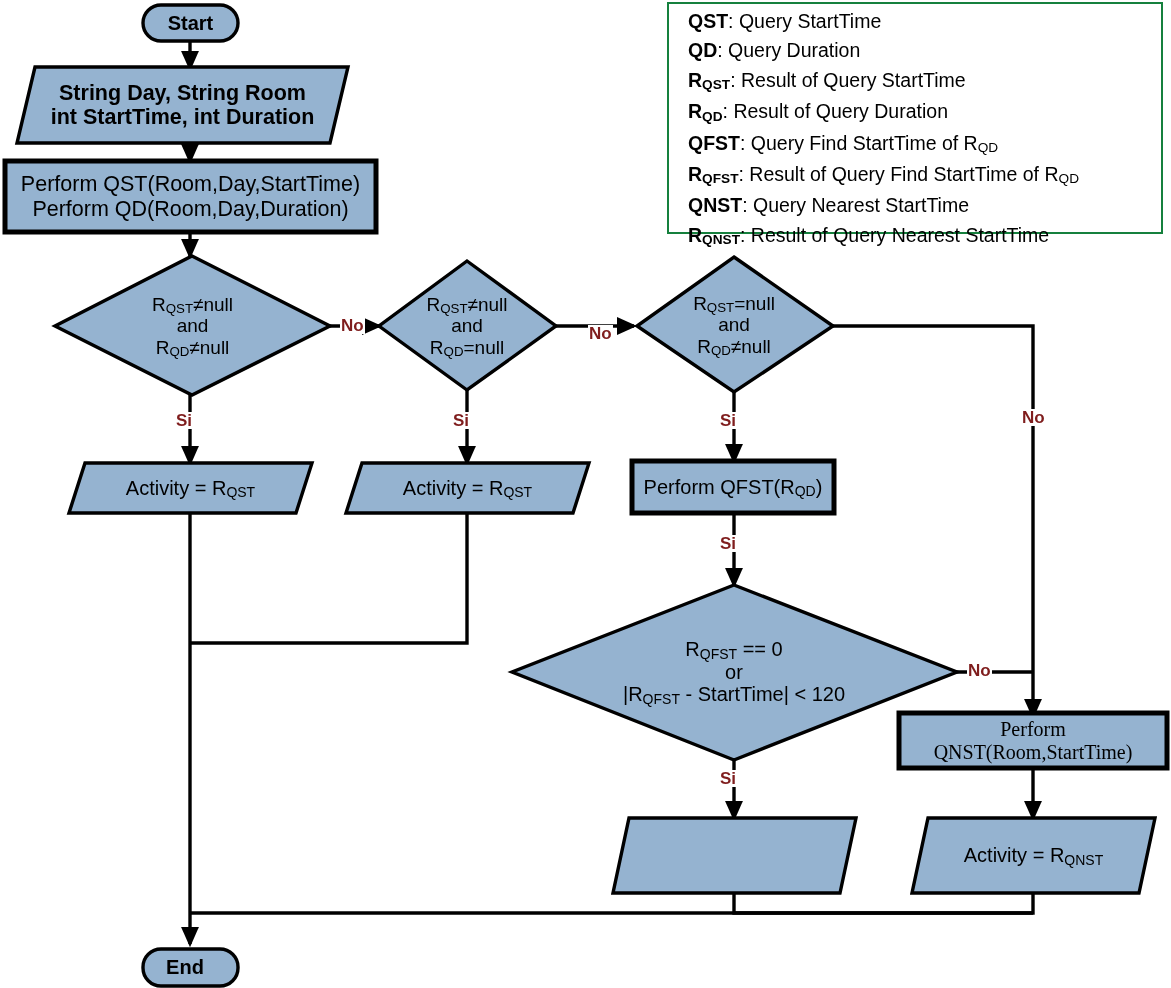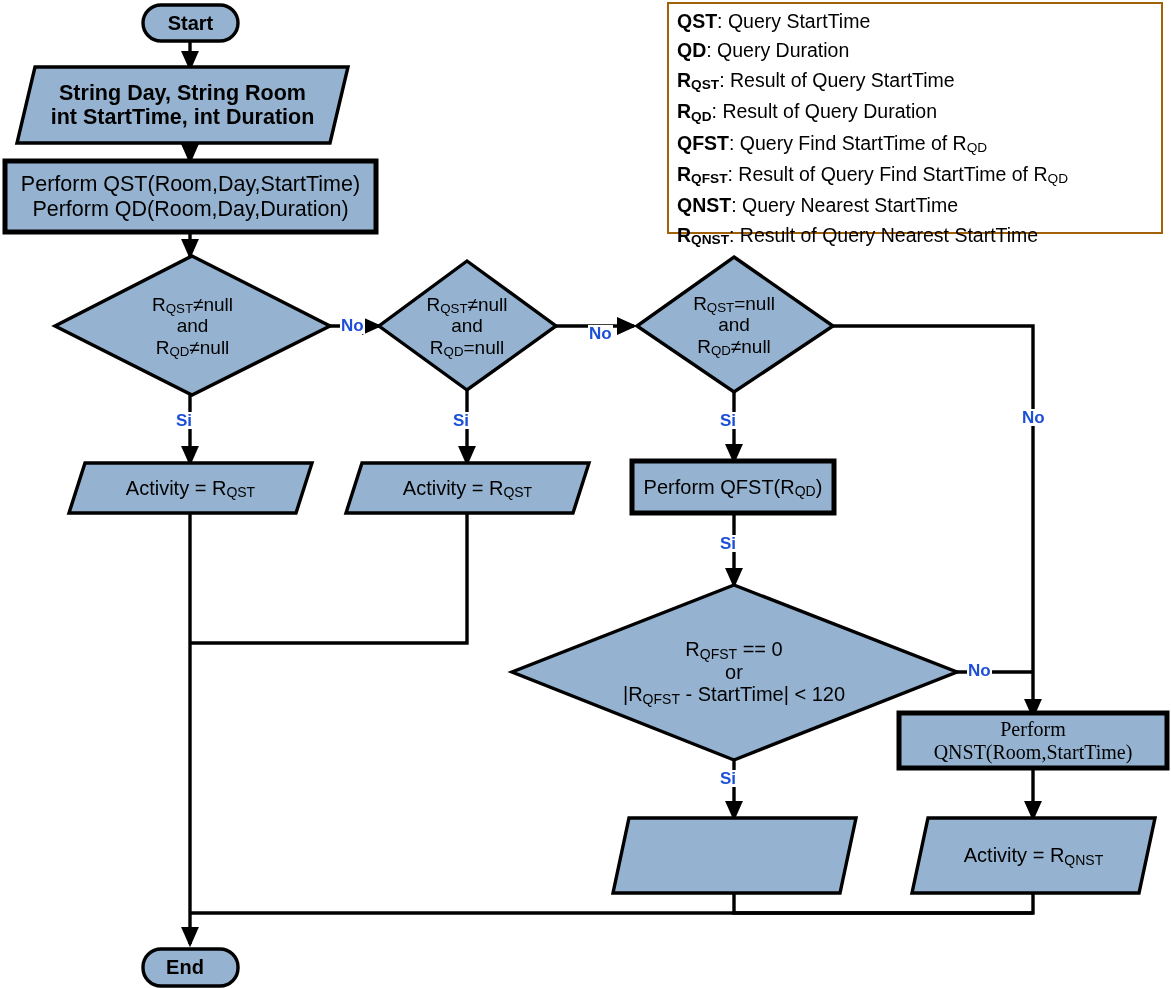--- a/index.html
+++ b/index.html
@@ -22,33 +22,33 @@
     white-space:nowrap;
   }
   .node-label > div{width:100%;}
   .red{color:#000000;}
   .bold{font-weight:bold;margin-top:44px;}
   sub{font-size:0.70em;vertical-align:baseline;position:relative;top:0.18em;}
 
   
   .edge-label{
     position:absolute;
-    font-size:17px;font-weight:bold;color:#1d4ed8;
+    font-size:17px;font-weight:bold;color:#7f1d1d;
     background:#fff;
     padding:0 1px;
     line-height:1;
     white-space:nowrap;
   }
 
   
   #legend{
     position:absolute;left:667px;top:2px;width:496px;height:232px;
-    border:2px solid #a16207;background:#fff;
+    border:2px solid #15803d;background:#fff;
     box-sizing:border-box;
-    padding:3px 0 0 8px;
+    padding:3px 0 0 19px;
   }
   #legend .row{
     font-size:19.5px;color:#000;line-height:29.4px;white-space:nowrap;
   }
   #legend .key{font-weight:bold;}
 </style>
 </head>
 <body>
 
 <div id="stage">

